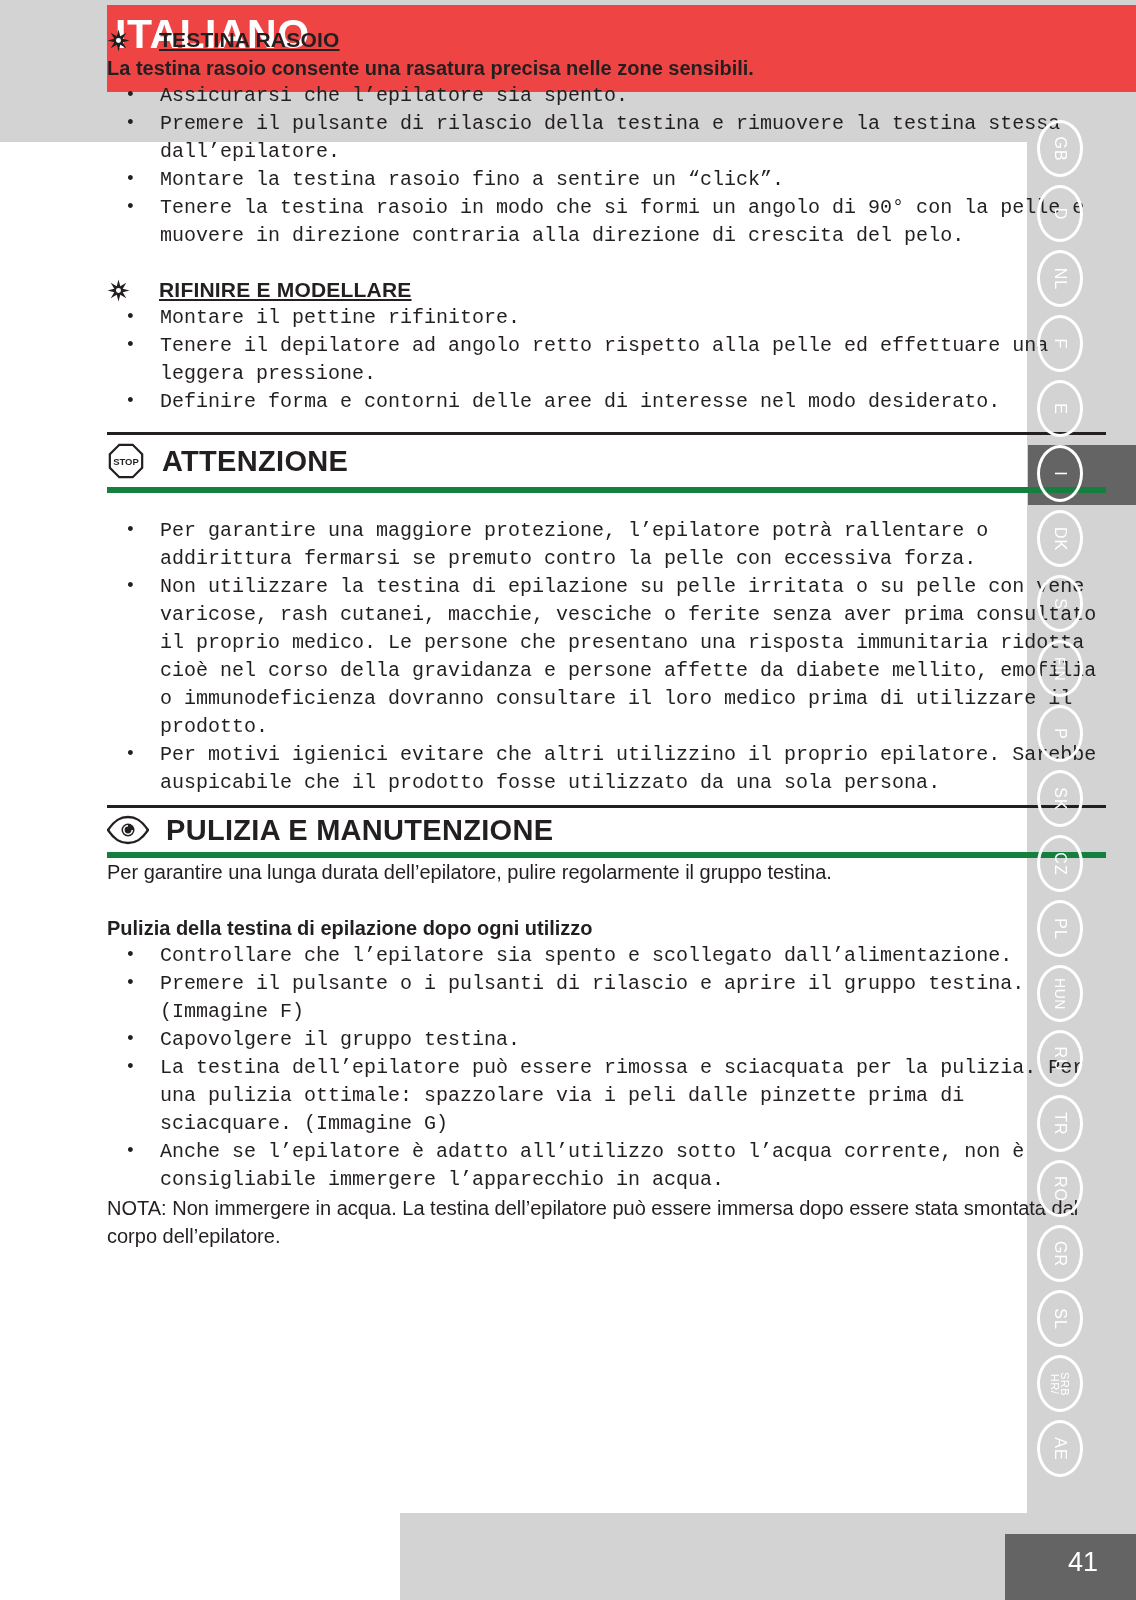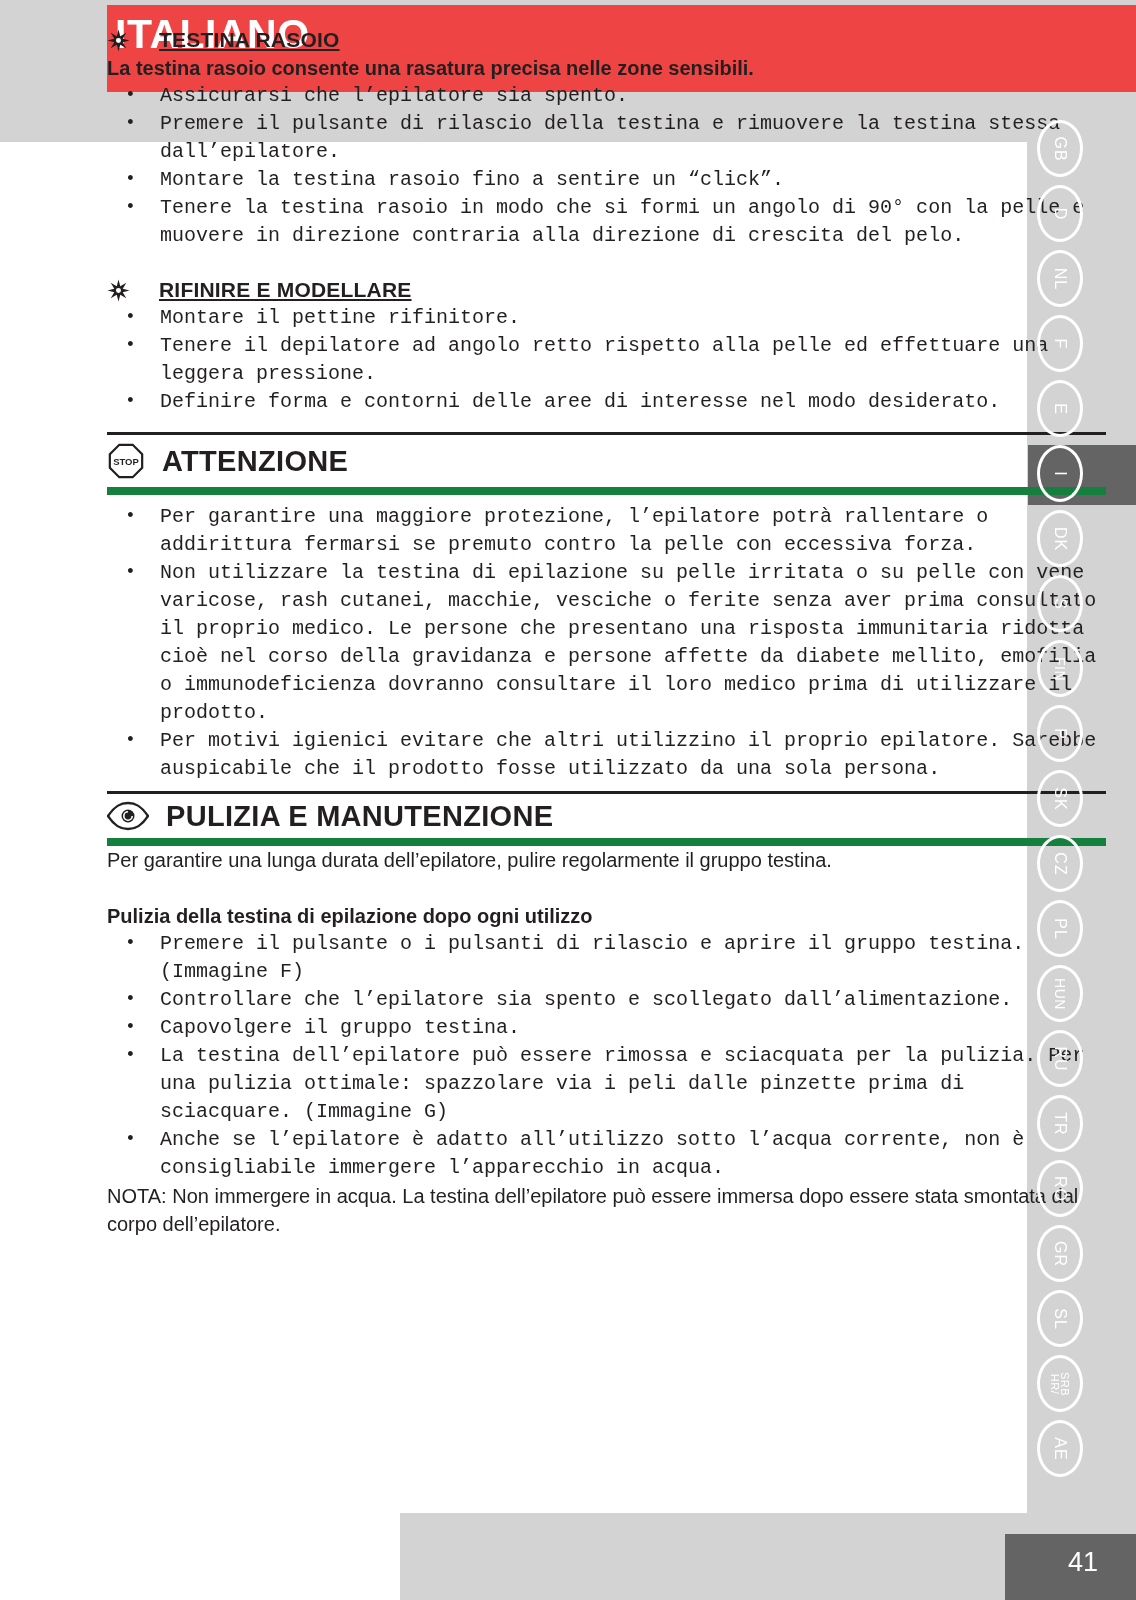--- a/index.html
+++ b/index.html
@@ -65,27 +65,27 @@
   ul { list-style:none; }
   li { position:relative; padding-left:53px;font-family:Liberation Mono, monospace; }
   li::before {
     content:"\2022"; position:absolute; left:18px; top:-1px; font-size:18px;
   }
   .sec-trim { margin-top:26px; }
   .sec-warning { margin-top:16px; }
   .sec-cleaning { margin-top:8px; }
   .rule-head {
     display:flex; align-items:center; gap:17px;
-    border-top:3px solid #231f20; border-bottom:8px solid #15803d;
+    border-top:3px solid #231f20; border-bottom:6px solid #15803d;
     padding:7px 0;
   }
   .rule-head .big-title { font-size:29px; font-weight:bold; letter-spacing:0.3px; }
   .stop-icon { width:38px; height:38px; flex:0 0 auto; }
   .eye-icon { width:42px; height:30px; flex:0 0 auto; }
-  .sec-warning ul { padding-top:8px; }
+  .sec-warning ul { padding-top:24px; }
   .sec-cleaning .intro { padding-top:0; }
   .subhead { font-weight:bold; margin-top:28px; }
 </style>
 </head>
 <body>
 
 <div class="content-white"></div>
 <div class="footer-gray"></div>
 
 <div class="header-bar">
@@ -220,22 +220,22 @@
       <svg class="eye-icon" viewBox="0 0 42 28">
         <path d="M1,14 C8,3.5 14,1 21,1 C28,1 34,3.5 41,14 C34,24.5 28,27 21,27 C14,27 8,24.5 1,14 Z" fill="#fff" stroke="#231f20" stroke-width="2.4"></path>
         <circle cx="21" cy="14" r="6.5" fill="#231f20"></circle>
         <path d="M21,9.8 A4.2,4.2 0 1 0 25.2,14" fill="none" stroke="#fff" stroke-width="1.6"></path>
       </svg>
       <span class="big-title">PULIZIA E MANUTENZIONE</span>
     </div>
     <p class="intro">Per garantire una lunga durata dell’epilatore, pulire regolarmente il gruppo testina.</p>
     <p class="subhead">Pulizia della testina di epilazione dopo ogni utilizzo</p>
     <ul>
+      <li>Controllare che l’epilatore sia spento e scollegato dall’alimentazione.</li>
       <li>Premere il pulsante o i pulsanti di rilascio e aprire il gruppo testina. (Immagine F)</li>
-      <li>Controllare che l’epilatore sia spento e scollegato dall’alimentazione.</li>
       <li>Capovolgere il gruppo testina.</li>
       <li>La testina dell’epilatore può essere rimossa e sciacquata per la pulizia. Per una pulizia ottimale: spazzolare via i peli dalle pinzette prima di sciacquare. (Immagine G)</li>
       <li>Anche se l’epilatore è adatto all’utilizzo sotto l’acqua corrente, non è consigliabile immergere l’apparecchio in acqua.</li>
     </ul>
     <p class="note">NOTA: Non immergere in acqua. La testina dell’epilatore può essere immersa dopo essere stata smontata dal corpo dell’epilatore.</p>
   </div>
 
 </div>
 
 </body></html>

